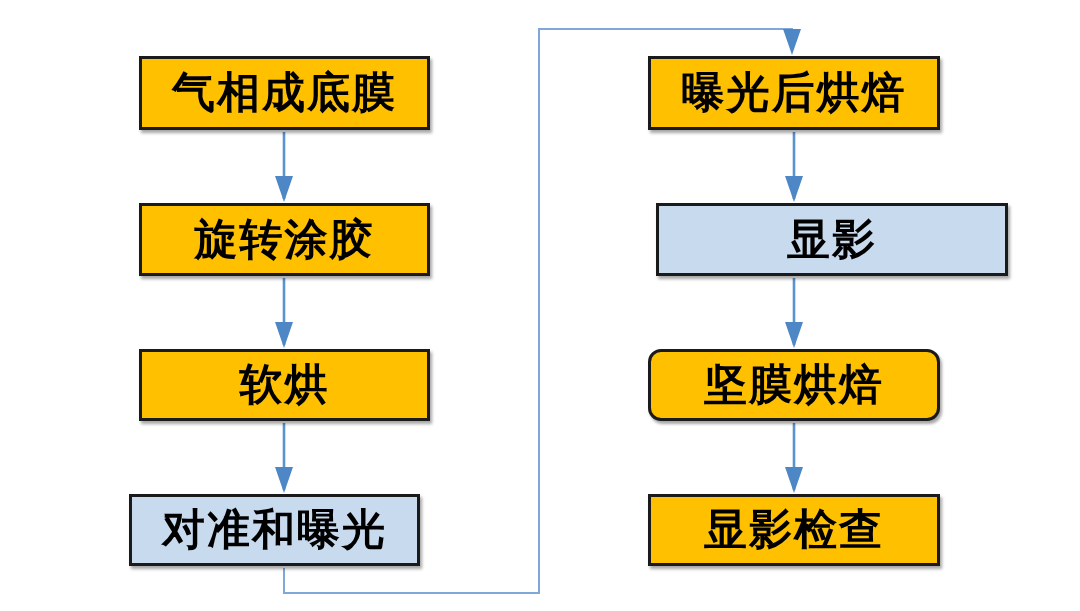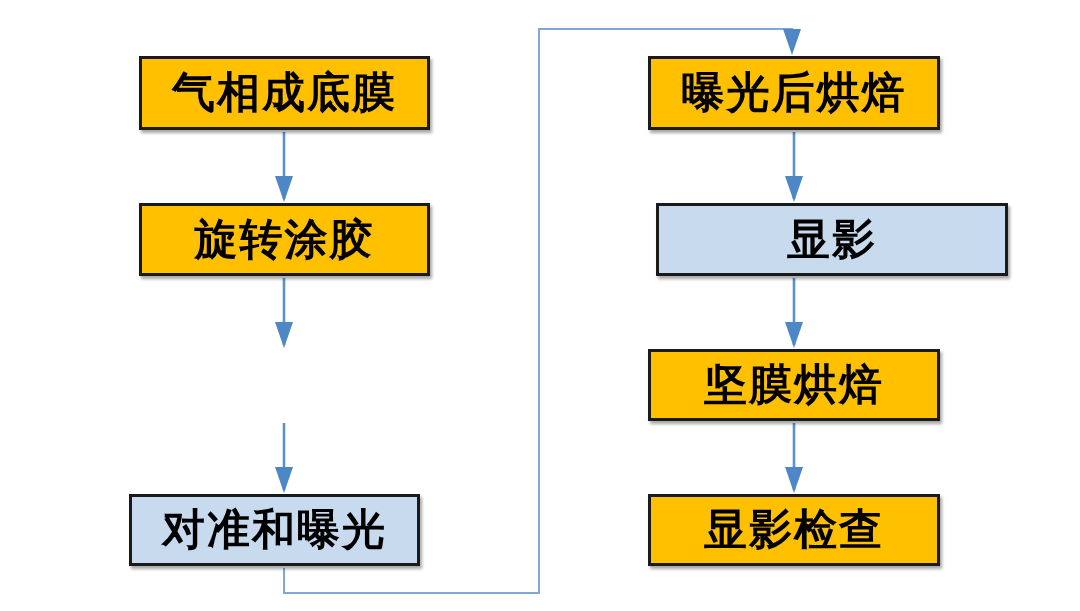--- a/index.html
+++ b/index.html
@@ -68,34 +68,37 @@
   </svg>
 
   <div class="node orange" style="left:139px; top:48px;  width:291px; height:74px;">
     <span>气相成底膜</span>
   </div>
 
   <div class="node orange" style="left:139px; top:195px; width:291px; height:73px;text-align:center;">
     <span>旋转涂胶</span>
   </div>
 
+  <div class="node orange" style="left:139px; top:341px; width:291px; height:72px;">
+    <span>软烘</span>
+  </div>
 
   <div class="node blue" style="left:129px; top:486px; width:291px; height:72px;justify-content:center;">
     <span>对准和曝光</span>
   </div>
 
   <div class="node orange" style="left:648px; top:48px;  width:292px; height:74px;">
     <span>曝光后烘焙</span>
   </div>
 
   <div class="node blue" style="left:656px; top:195px; width:352px; height:73px;">
     <span>显影</span>
   </div>
 
-  <div class="node orange" style="left:648px; top:341px; width:292px; height:72px;">
+  <div class="node orange" style="left:648px; top:341px; width:292px; height:72px;border-radius:13px;">
     <span>坚膜烘焙</span>
   </div>
 
   <div class="node orange" style="left:648px; top:486px; width:292px; height:72px;">
     <span>显影检查</span>
   </div>
 
 </div>
 
 </body></html>

